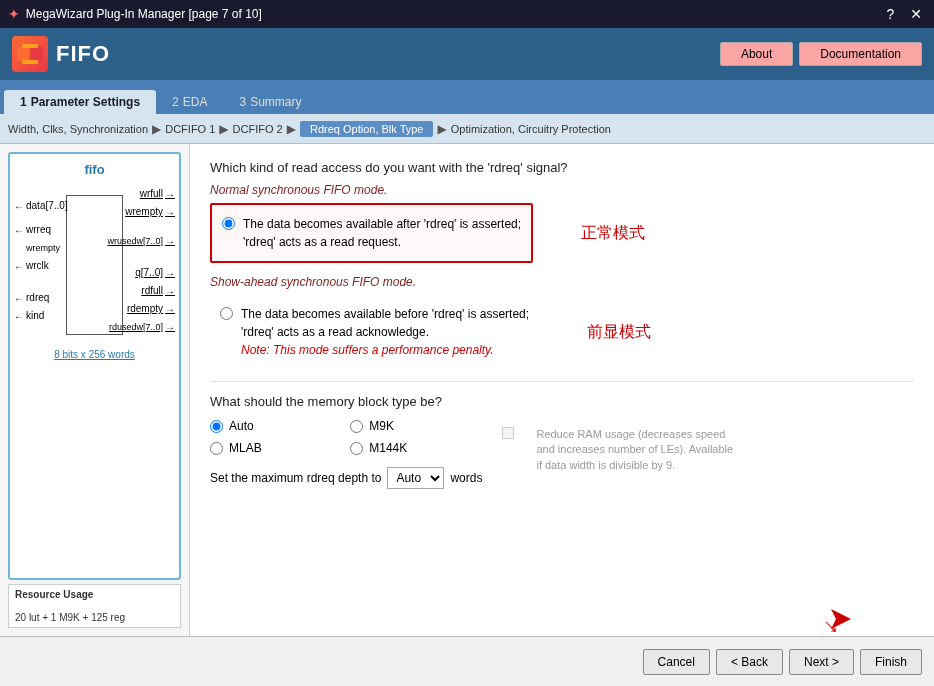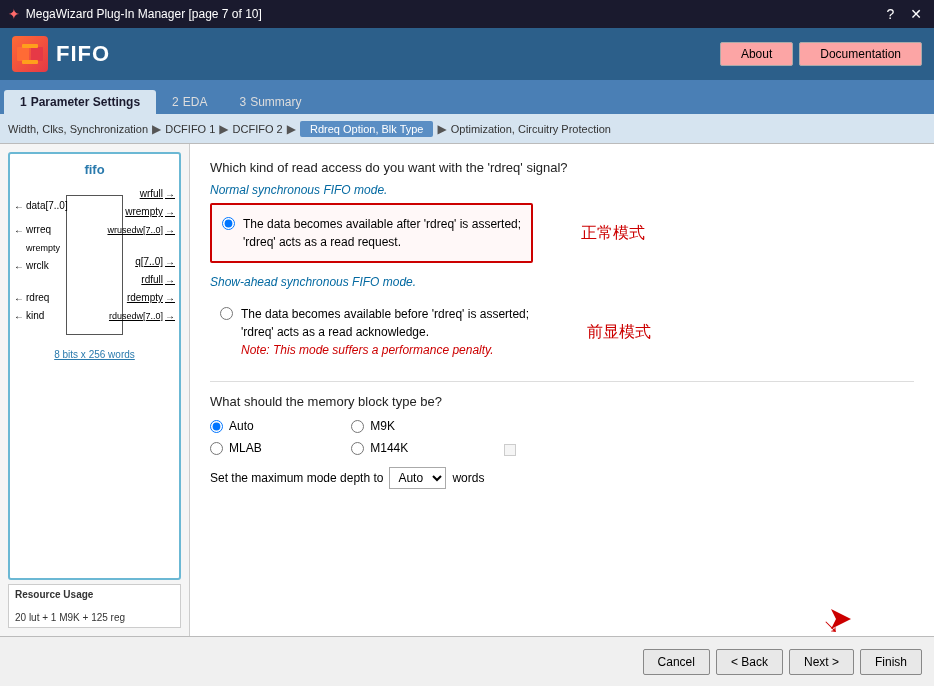--- a/index.html
+++ b/index.html
@@ -155,21 +155,21 @@
       overflow-y: auto;
       background: white;
     }
     .section-question {
       font-size: 13px;
       color: #222;
       margin-bottom: 8px;
     }
     .section-label {
       font-size: 12px;
-      color: #0369a1;
+      color: #7f1d1d;
       font-style: italic;
       margin-bottom: 6px;
     }
     .option-group { margin-bottom: 12px; }
     .radio-option {
       display: flex;
       align-items: flex-start;
       gap: 8px;
       margin: 4px 0;
     }
@@ -370,21 +370,21 @@
 
         <div style="position:absolute; right:0; top:0; font-size:10px; line-height:18px; text-align:right;text-decoration:underline;">
           <div style="display:flex;align-items:center;justify-content:flex-end;">
             <span>wrfull</span>
               <span style="margin-left:2px;">→</span>
           </div>
           <div style="display:flex;align-items:center;justify-content:flex-end;">
             <span>wrempty</span>
               <span style="margin-left:2px;">→</span>
           </div>
-          <div style="display:flex;align-items:center;justify-content:flex-end;">
+          <div style="display:flex;align-items:center;justify-content:flex-end;margin-top:11px;">
             <span style="font-size:9px;">wrusedw[7..0]</span>
               <span style="margin-left:2px;">→</span>
           </div>
           <div style="height:14px;"></div>
           <div style="display:flex;align-items:center;justify-content:flex-end;">
             <span>q[7..0]</span>
               <span style="margin-left:2px;">→</span>
           </div>
           <div style="display:flex;align-items:center;justify-content:flex-end;">
             <span>rdfull</span>
@@ -462,37 +462,38 @@
             <div class="memory-radio">
               <input type="radio" name="mem-type" style="">
               <span>MLAB</span>
             </div>
             <div class="memory-radio">
               <input type="radio" name="mem-type" style="">
               <span>M144K</span>
             </div>
           </div>
           <div class="max-depth-row">
-            <span>Set the maximum mode depth to</span>
+            <span>Set the maximum rdreq depth to</span>
             <select class="depth-select">
               <option>Auto</option>
               <option>32</option>
               <option>64</option>
               <option>128</option>
               <option>256</option>
               <option>512</option>
               <option>1024</option>
               <option>2048</option>
               <option>4096</option>
             </select>
             <span>words</span>
           </div>
         </div>
         <div style="margin-left: 20px; margin-top: -8px; display:flex; align-items:flex-start; gap:6px;">
           <span class="checkbox-disabled"></span>
+          <span class="reduce-ram-note">Reduce RAM usage (decreases speed and increases number of LEs). Available if data width is divisible by 9.</span>
         </div>
       </div>
     </div>
   </div>
 </div>
 
 <div class="bottom-bar">
 
   <div style="position:absolute; bottom:44px; right:96px; color:#cc0000; font-size:24px; transform:rotate(135deg); font-weight:bold;">↑</div>
   <div style="position:absolute; bottom:46px; right:78px; color:#cc0000; font-size:22px; transform:rotate(0deg);">

